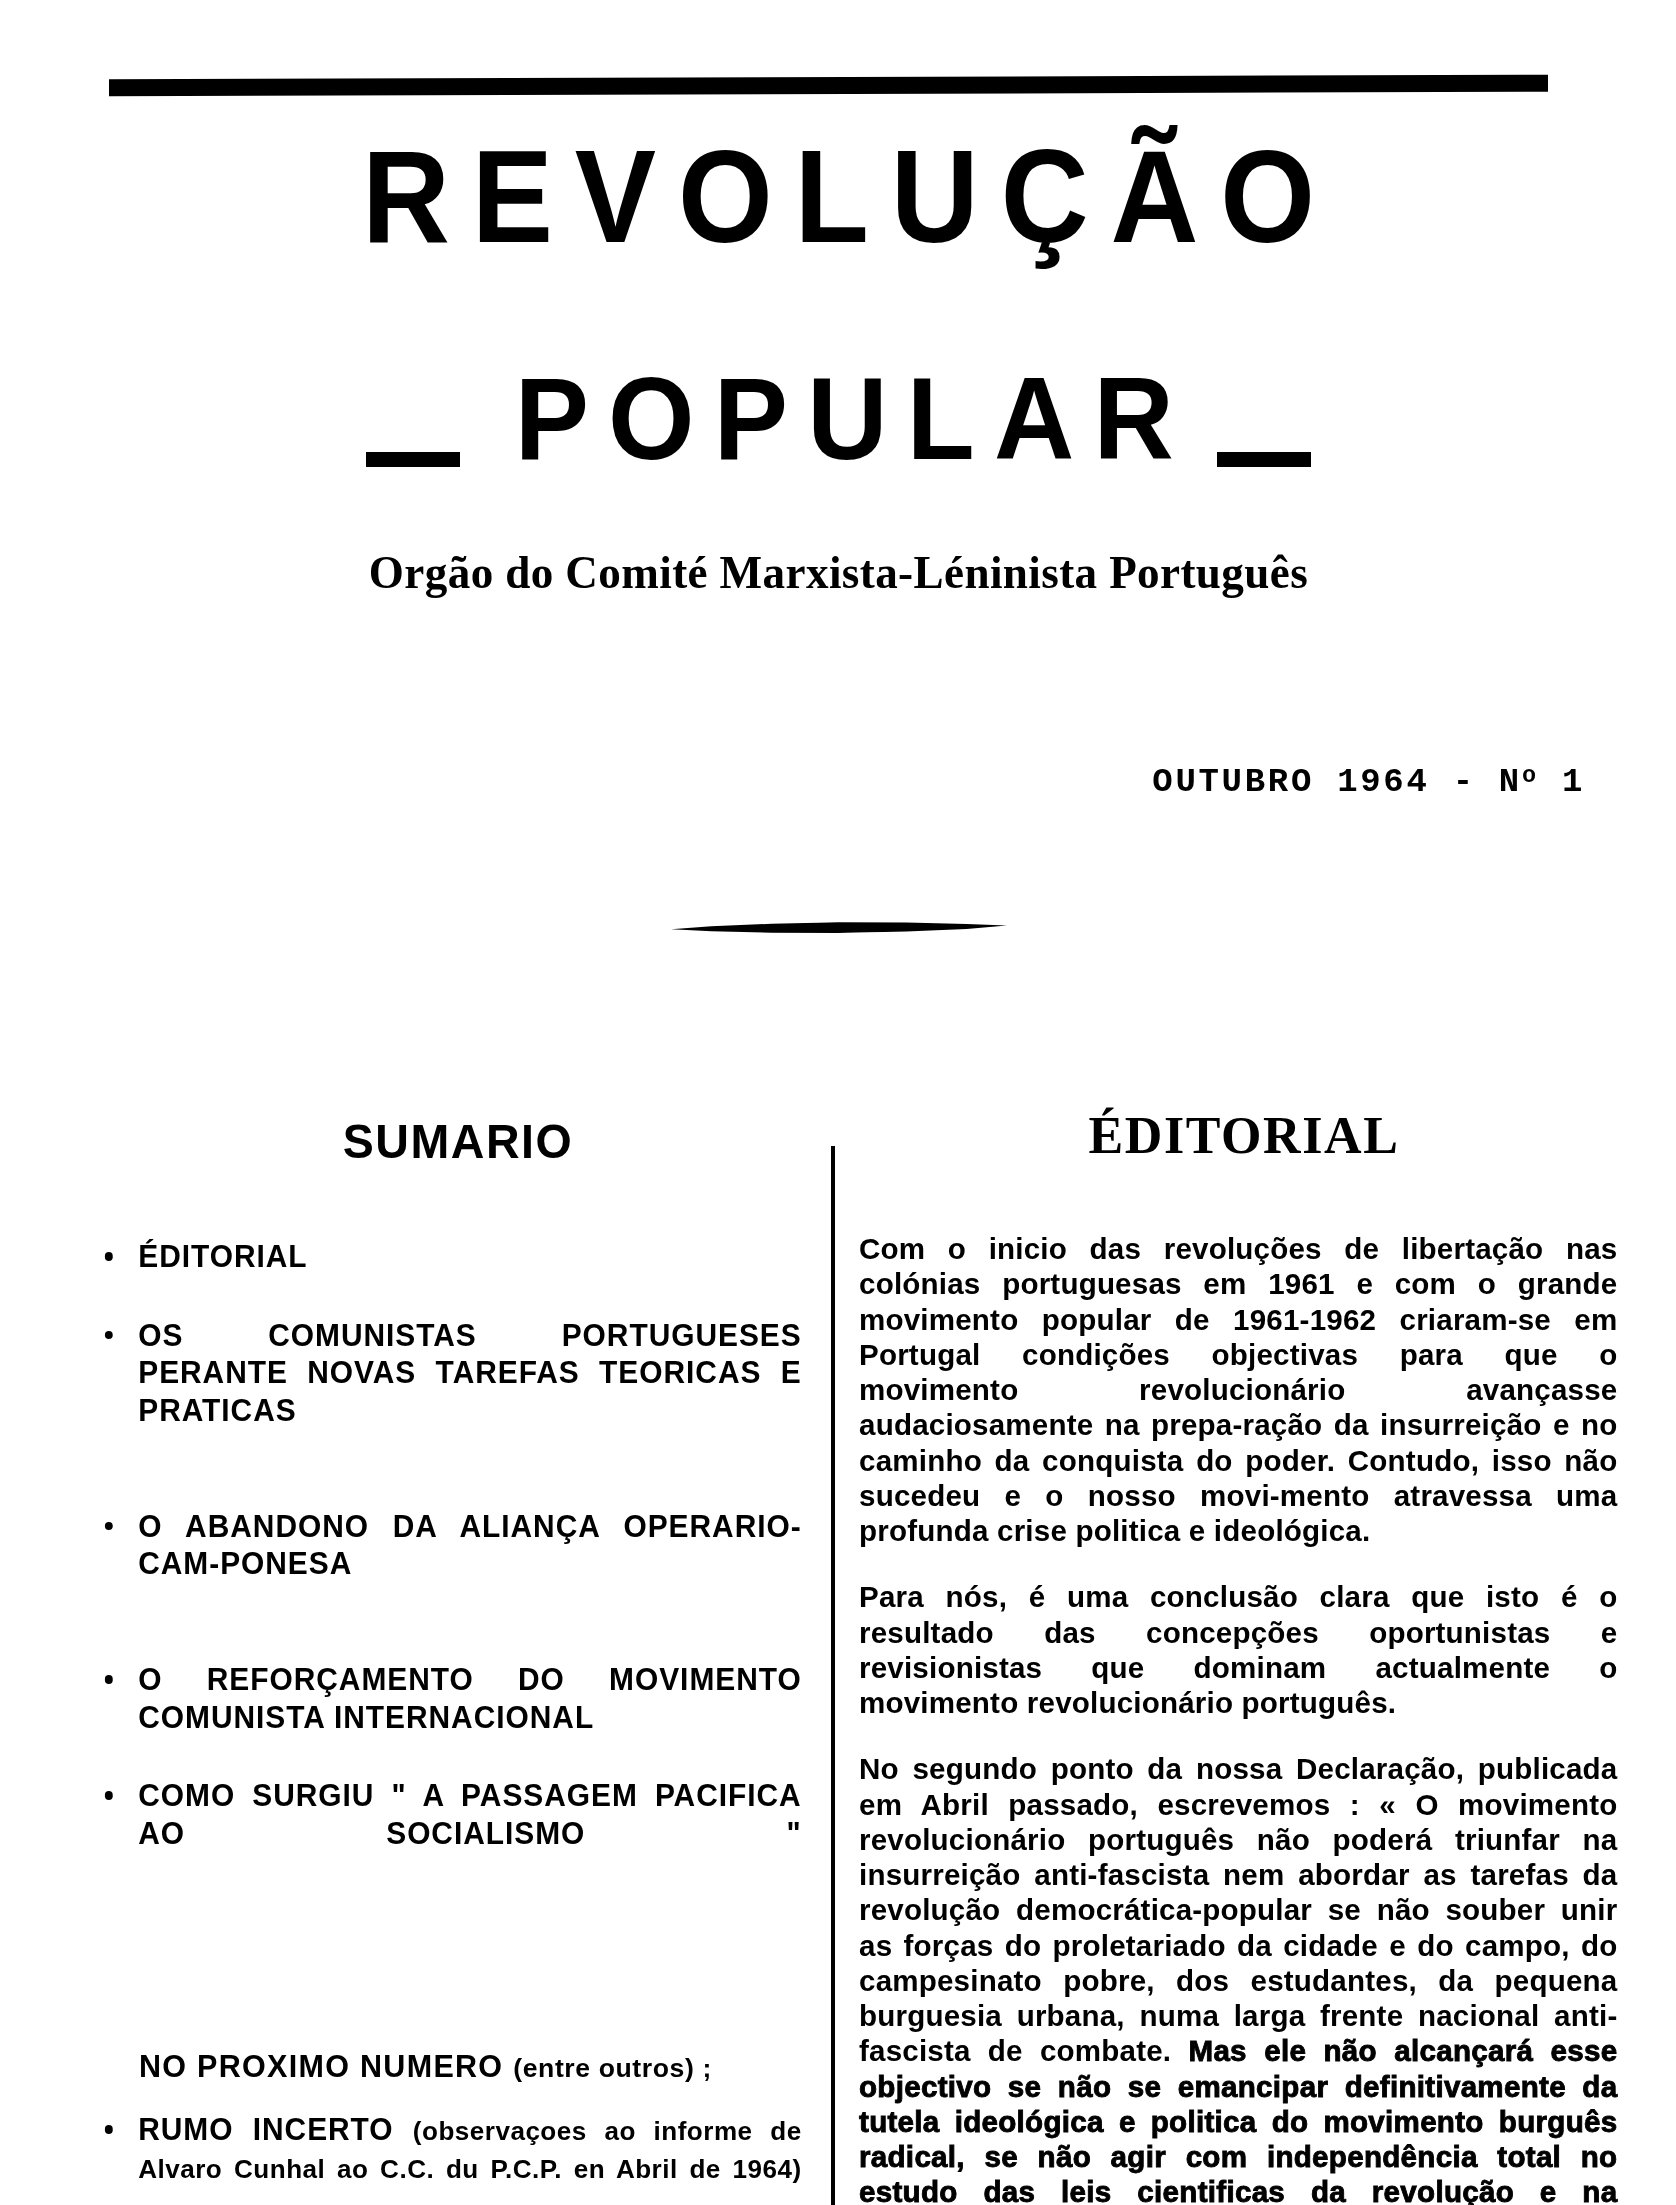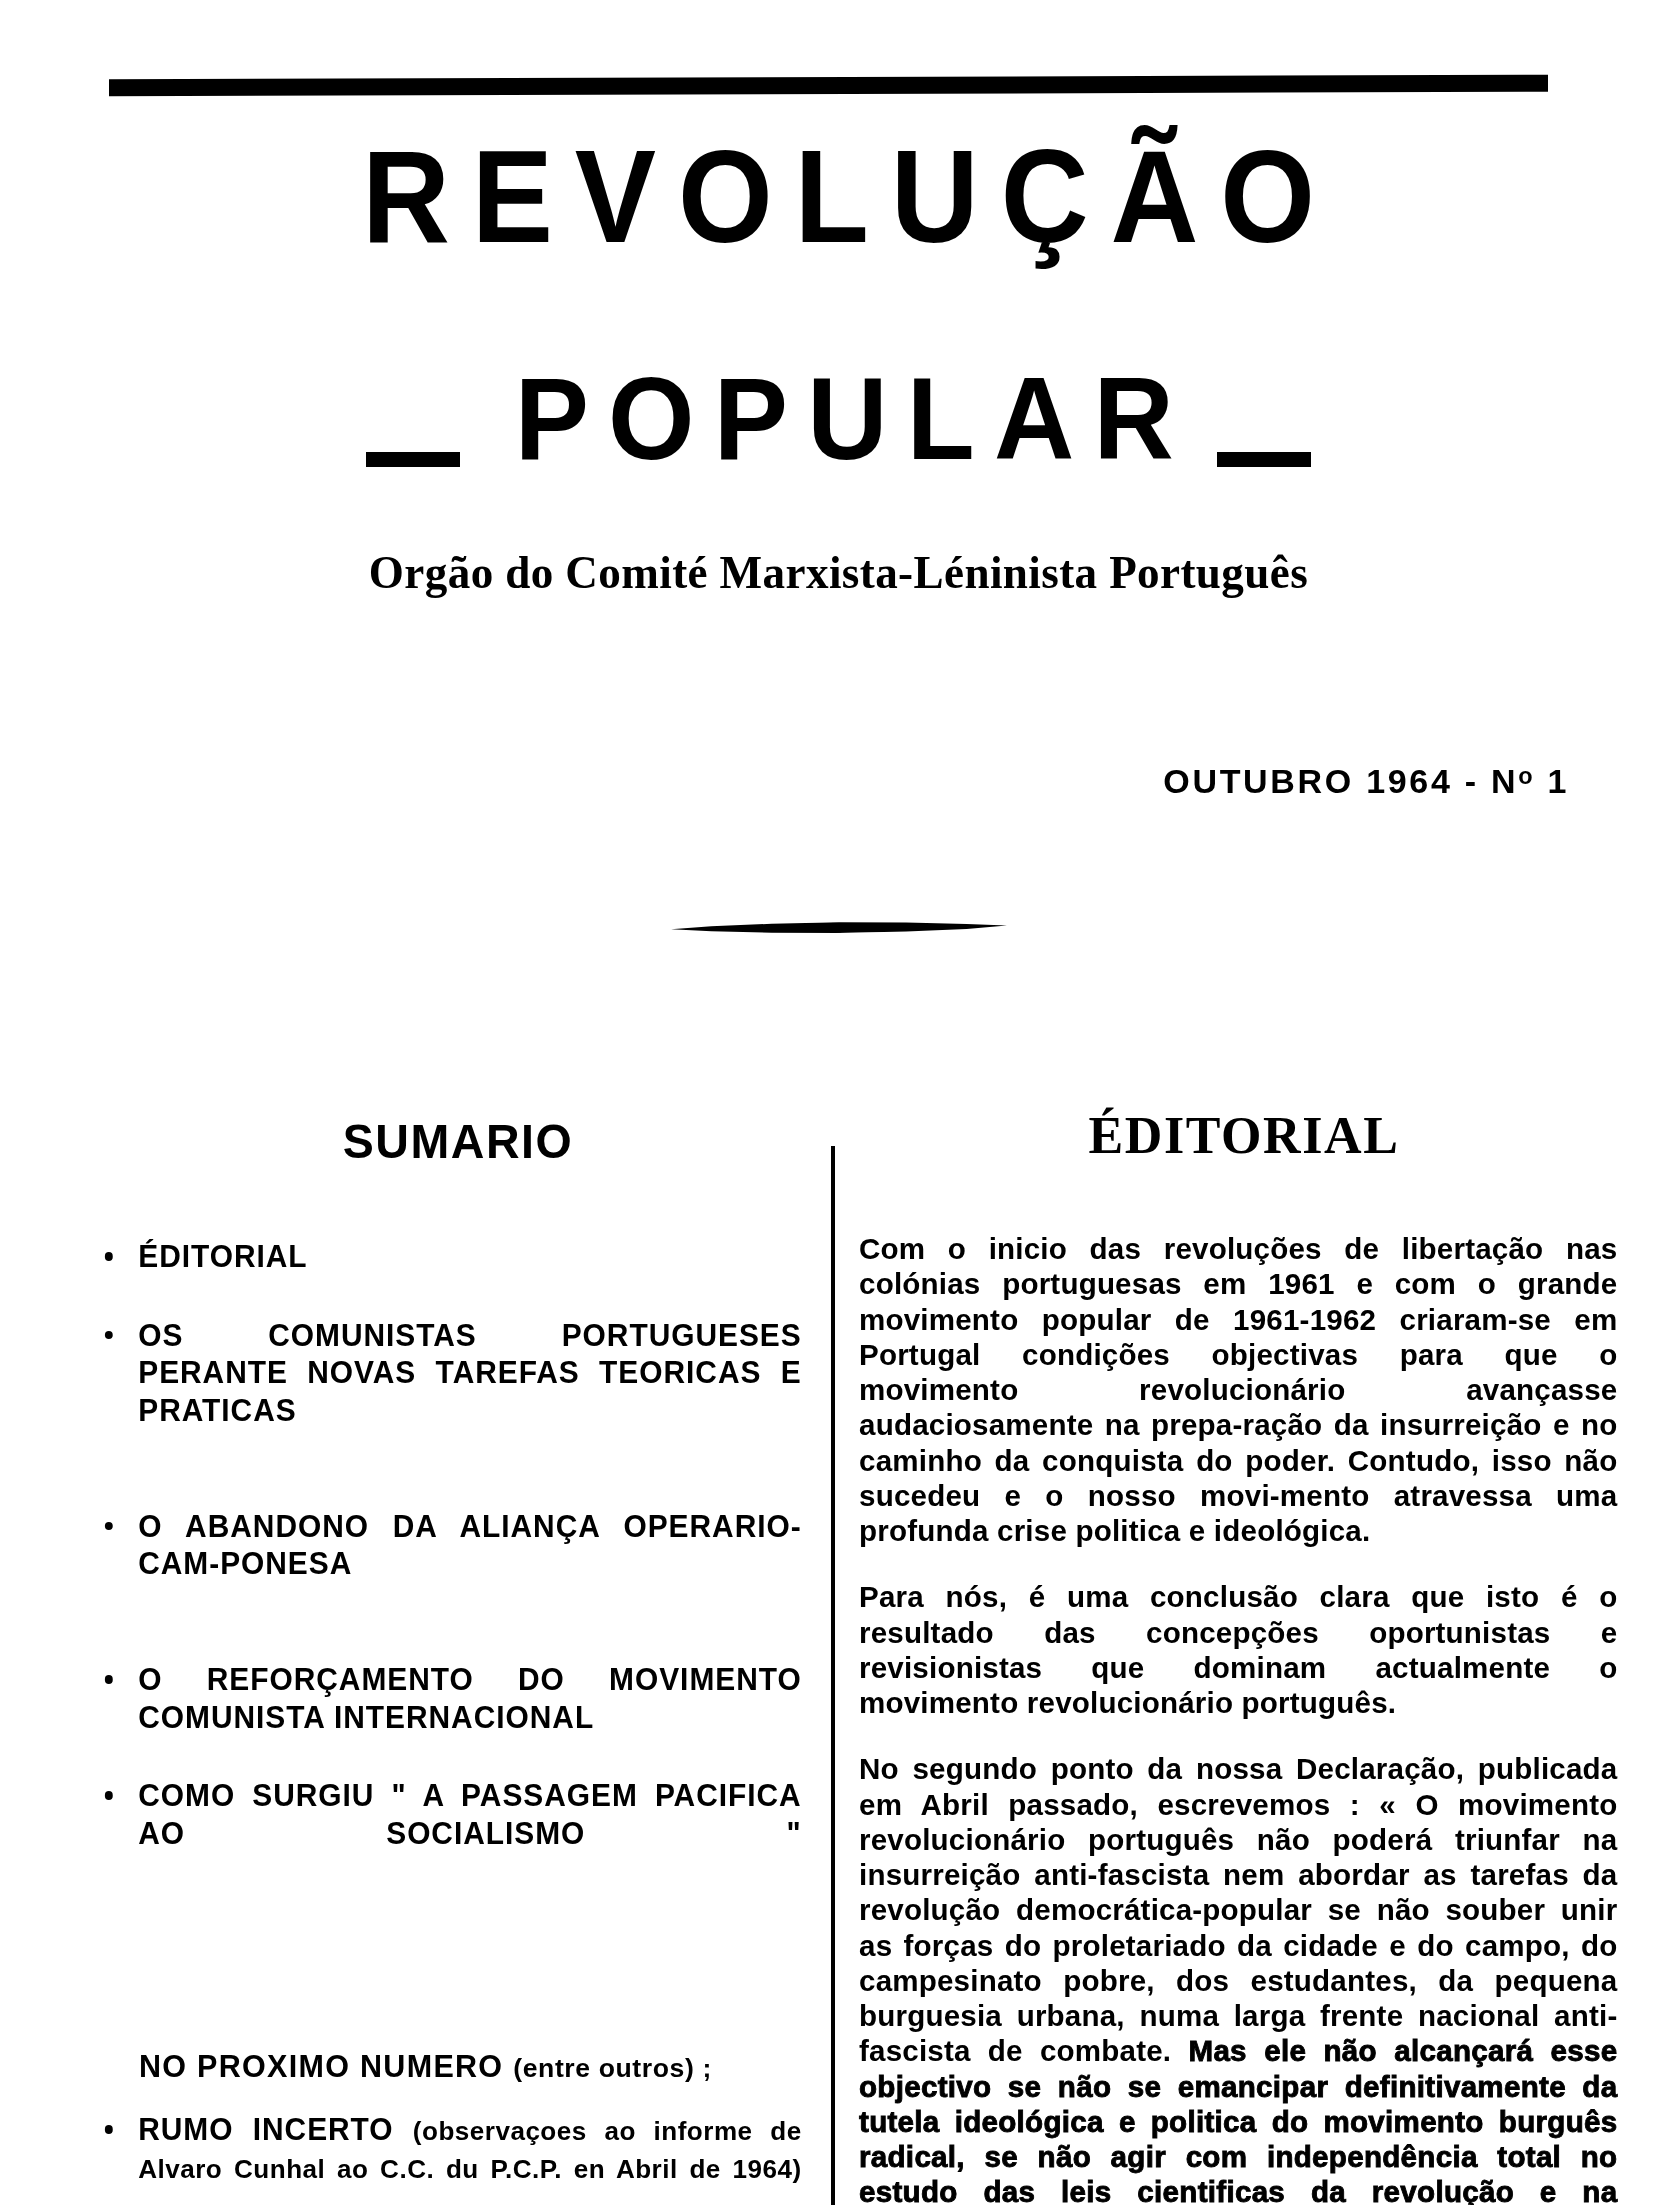--- a/index.html
+++ b/index.html
@@ -94,23 +94,23 @@
     font-family: "Liberation Serif", serif;
     font-weight: 700;
     font-size: 47px;
     line-height: 1.1;
     letter-spacing: 0.4px;
     transform: scaleX(0.96);
     white-space: nowrap;
   }
   .issue-line {
     position: absolute;
-    right: 108px;
+    right: 92px;
     top: 762px;
-    font-family: Liberation Sans, sans-serif;
+    font-family: Liberation Mono, monospace;
     font-weight: 700;
     font-size: 34px;
     letter-spacing: 2.7px;
     white-space: nowrap;
   }
   .issue-line .sup {
     font-size: 23.5px;
     vertical-align: 9.4px;
   }
 

